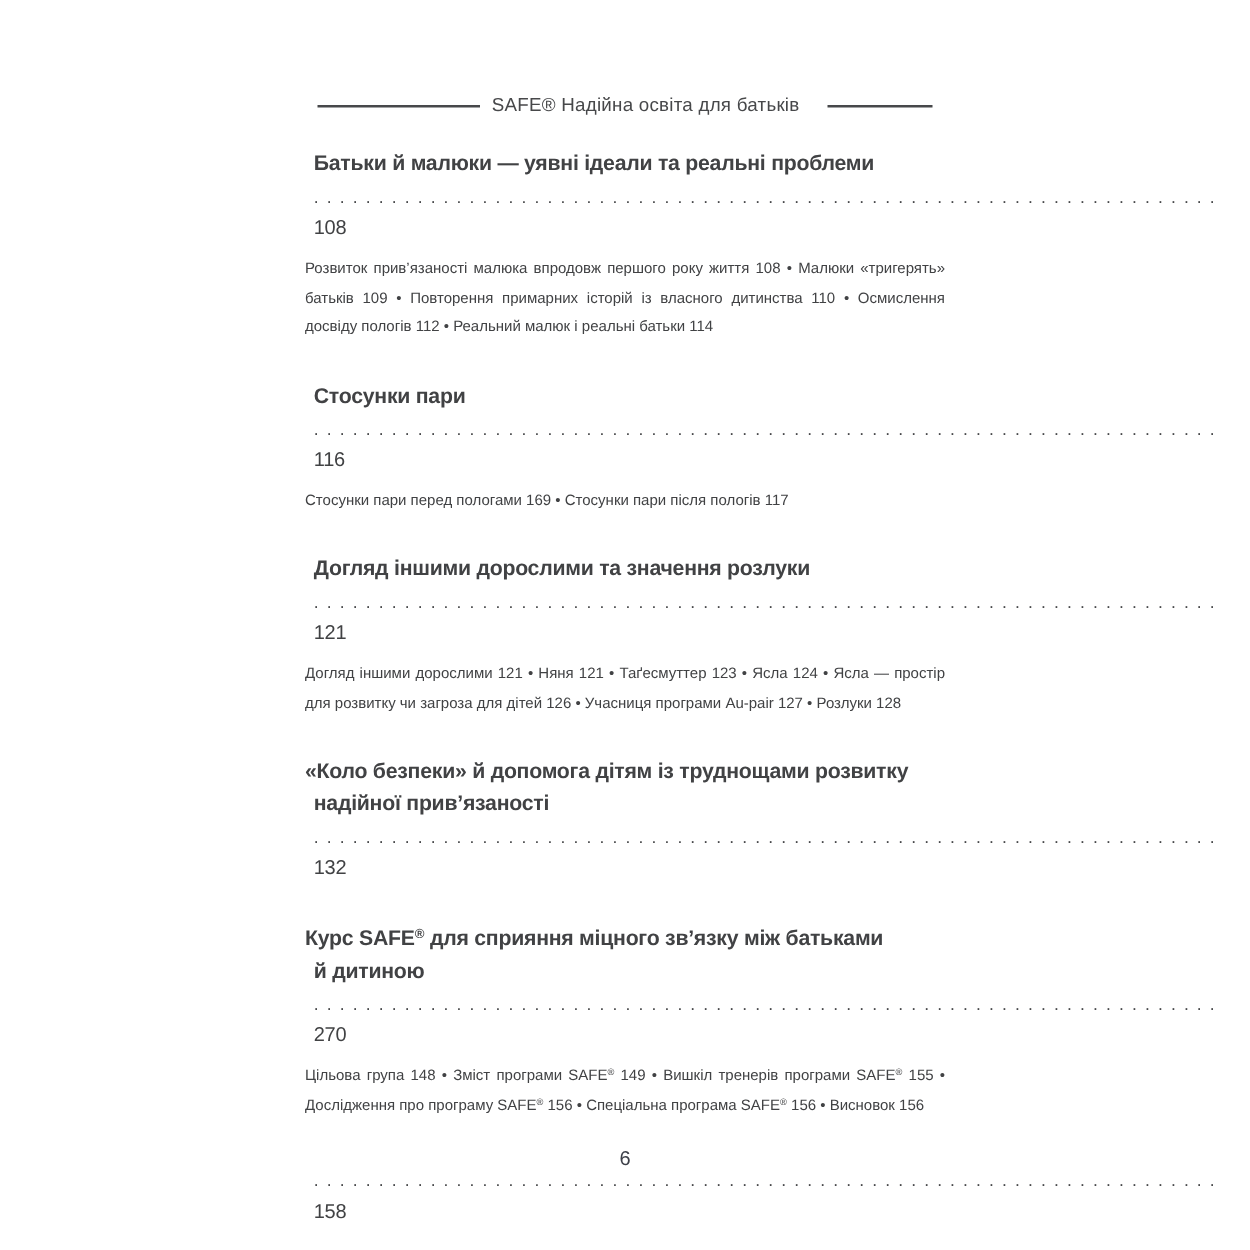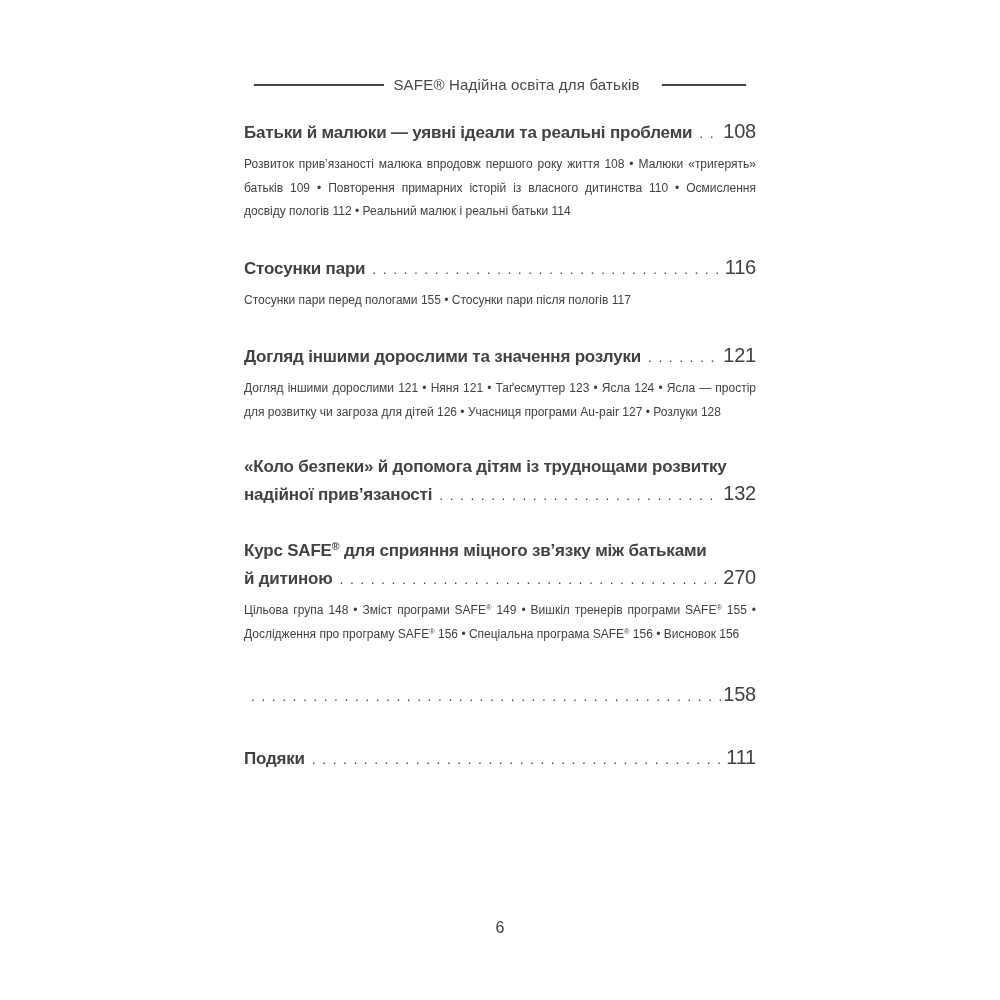--- a/index.html
+++ b/index.html
@@ -48,36 +48,37 @@
 
   .h-line, .h-row {
     font-weight: bold;
     font-size: 17px;
     letter-spacing: -0.2px;
     line-height: 26px;
   }
   .h-row {
     display: flex;
     align-items: baseline;
+    flex-direction: column;
   }
   .h-title { white-space: nowrap; flex-shrink: 0; }
   .dots {
     flex: 1 1 auto;
     min-width: 0;
     overflow: hidden;
     white-space: nowrap;
     font-weight: 400;
     font-size: 14px;
     letter-spacing: 6.5px;
     margin: 0 2px 0 7px;
     color: #47484a;
   }
   .h-page {
     font-weight: 400;
-    font-size: 20px;
+    font-size: 16px;
     flex-shrink: 0;
   }
   .details {
     margin: 7px 0 0 0;
     font-size: 12px;
     line-height: 23.5px;
     text-align: justify;
     color: #414244;
   }
   sup.reg {
@@ -119,21 +120,21 @@
       </div>
       <p class="details">Розвиток прив’язаності малюка впродовж першого року життя 108 • Малюки «тригерять» батьків 109 • Повторення примарних історій із власного дитинства 110 • Осмислення досвіду пологів 112 • Реальний малюк і реальні батьки 114</p>
     </section>
 
     <section class="entry">
       <div class="h-row">
         <span class="h-title">Стосунки пари</span>
         <span class="dots">......................................................................</span>
         <span class="h-page">116</span>
       </div>
-      <p class="details">Стосунки пари перед пологами 155 • Стосунки пари після пологів 117</p>
+      <p class="details">Стосунки пари перед пологами 169 • Стосунки пари після пологів 117</p>
     </section>
 
     <section class="entry">
       <div class="h-row">
         <span class="h-title">Догляд іншими дорослими та значення розлуки</span>
         <span class="dots">......................................................................</span>
         <span class="h-page">121</span>
       </div>
       <p class="details">Догляд іншими дорослими 121 • Няня 121 • Таґесмуттер 123 • Ясла 124 • Ясла — простір для розвитку чи загроза для дітей 126 • Учасниця програми Au-pair 127 • Розлуки 128</p>
     </section>

